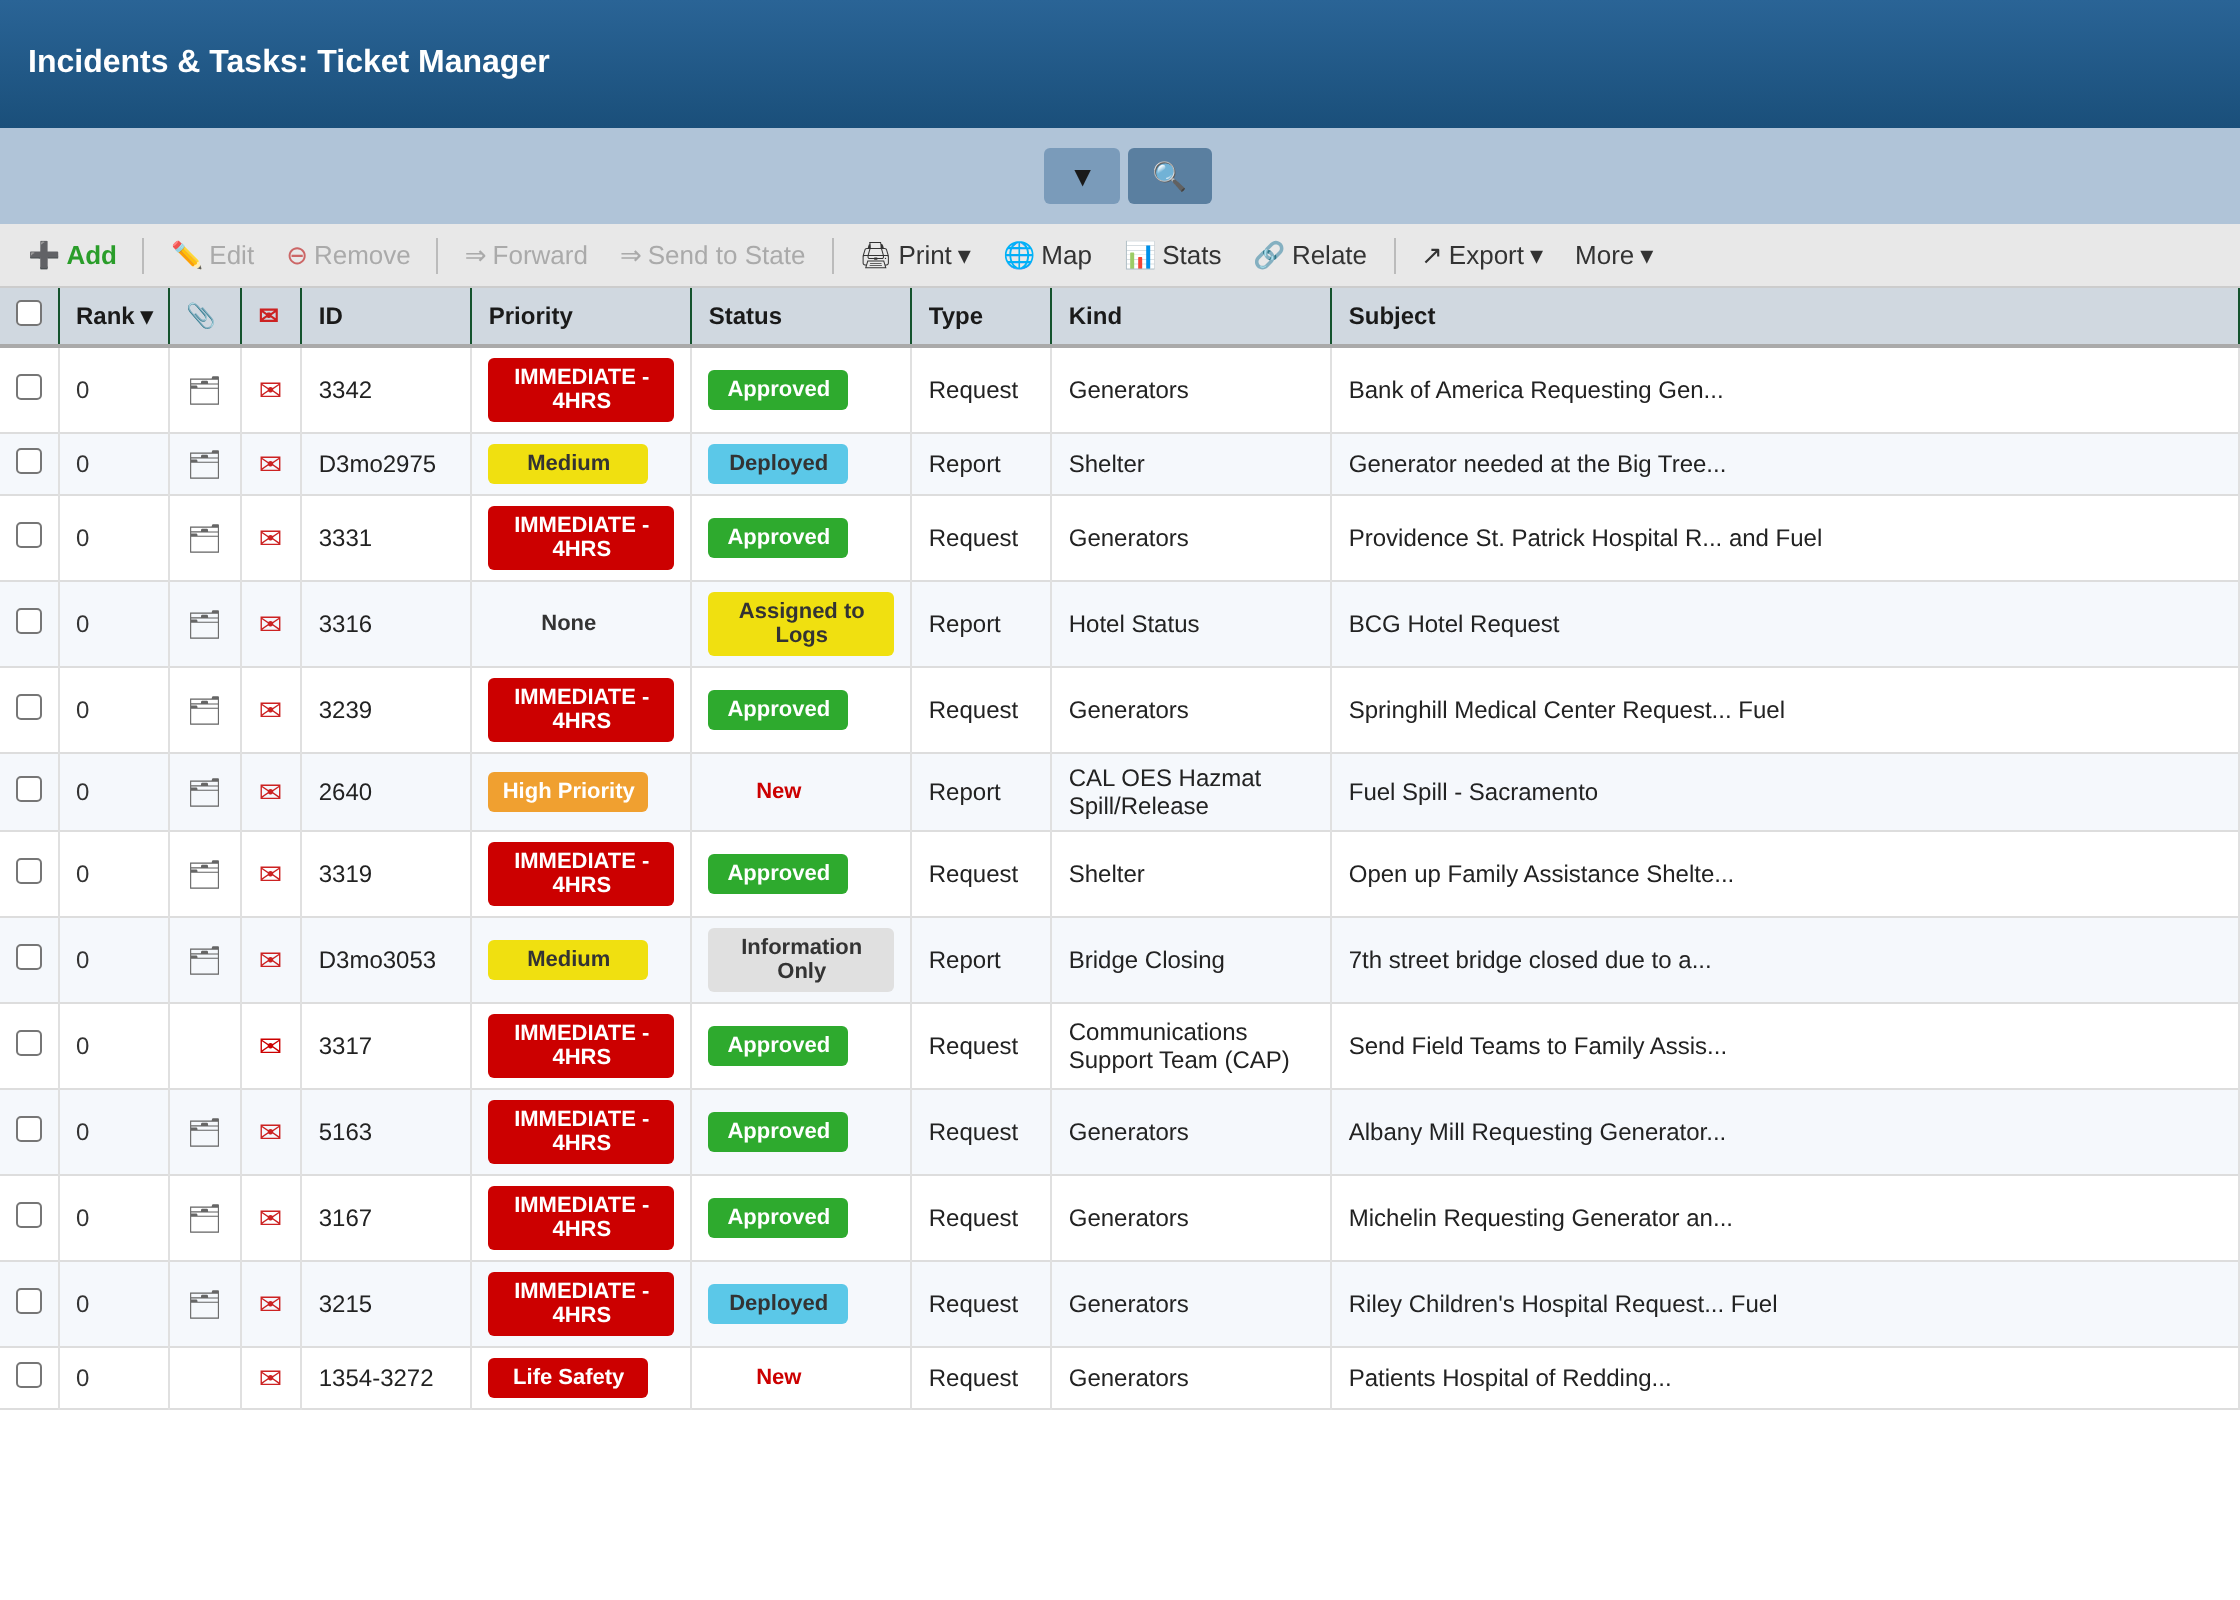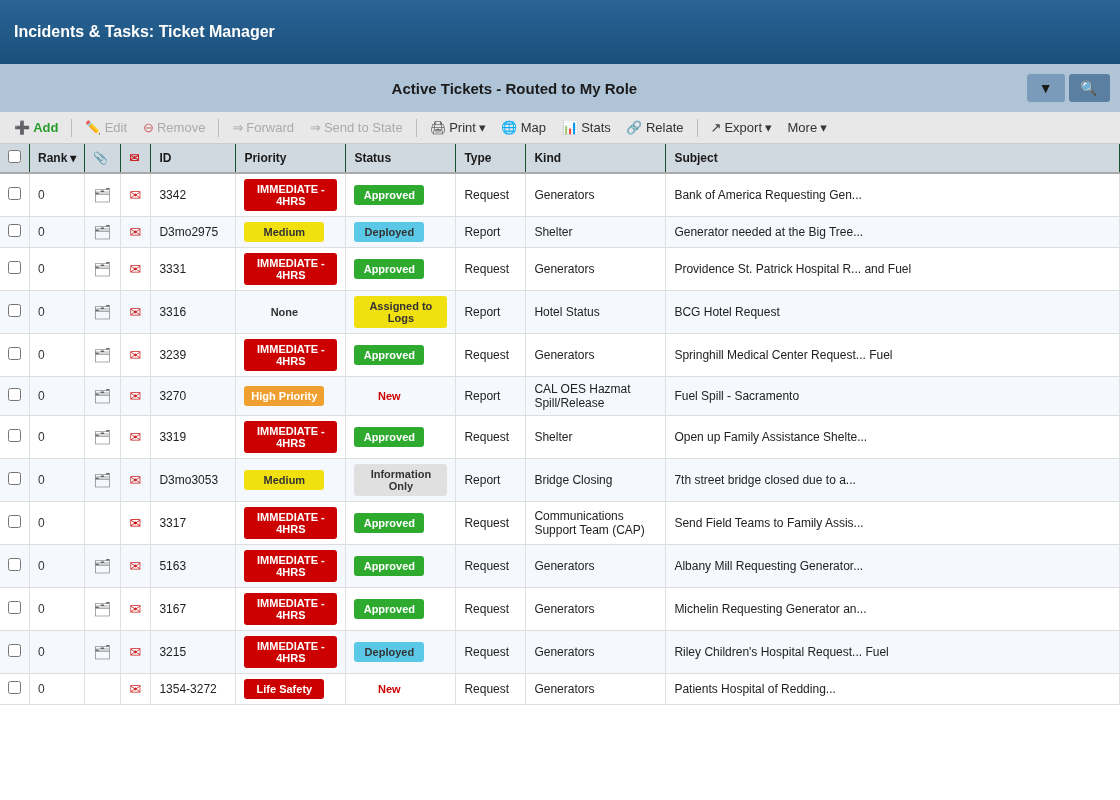--- a/index.html
+++ b/index.html
@@ -168,21 +168,20 @@
     .rank-header { display: flex; align-items: center; gap: 3px; cursor: pointer; }
   </style>
 </head>
 <body>
 
 <div class="title-bar">
   <span>Incidents &amp; Tasks: Ticket Manager</span>
 </div>
 
 <div class="view-header">
-  <span class="view-title">Active Tickets - Routed to My Role</span>
   <button class="view-dropdown-btn">▼</button>
   <button class="view-search-btn">🔍</button>
 </div>
 
 <div class="toolbar">
   <button class="toolbar-btn add">
     <span>➕</span>
     <span>Add</span>
   </button>
   <div class="toolbar-separator"></div>
@@ -319,21 +318,21 @@
           <td class="col-status"><span class="status-badge status-approved">Approved</span></td>
           <td class="col-type">Request</td>
           <td class="col-kind">Generators</td>
           <td class="col-subject">Springhill Medical Center Request... Fuel</td>
         </tr>
         <tr>
           <td class="col-check"><input type="checkbox" style=""></td>
           <td class="col-rank rank-col">0</td>
           <td class="col-attach"><span class="icon-attach">🗂</span></td>
           <td class="col-email"><span class="icon-email" style="color:#cc2222">✉</span></td>
-          <td class="col-id">3270</td>
+          <td class="col-id">2640</td>
           <td class="col-priority"><span class="priority-badge priority-high">High Priority</span></td>
           <td class="col-status"><span class="status-badge status-new">New</span></td>
           <td class="col-type">Report</td>
           <td class="col-kind">CAL OES Hazmat Spill/Release</td>
           <td class="col-subject">Fuel Spill - Sacramento</td>
         </tr>
         <tr>
           <td class="col-check"><input type="checkbox" style=""></td>
           <td class="col-rank rank-col">0</td>
           <td class="col-attach"><span class="icon-attach">🗂</span></td>

